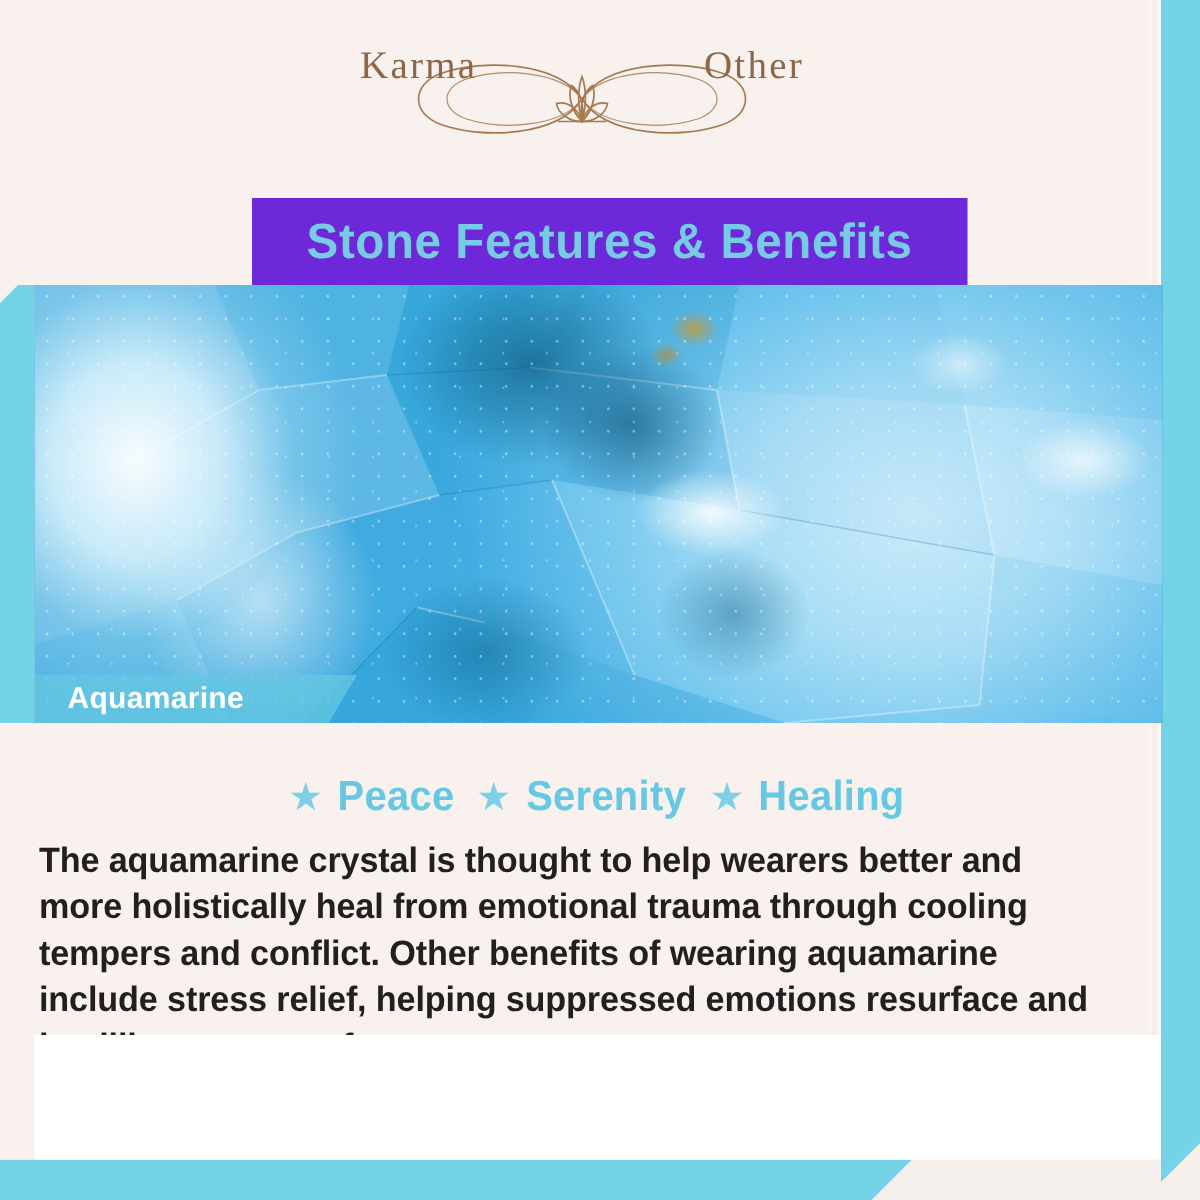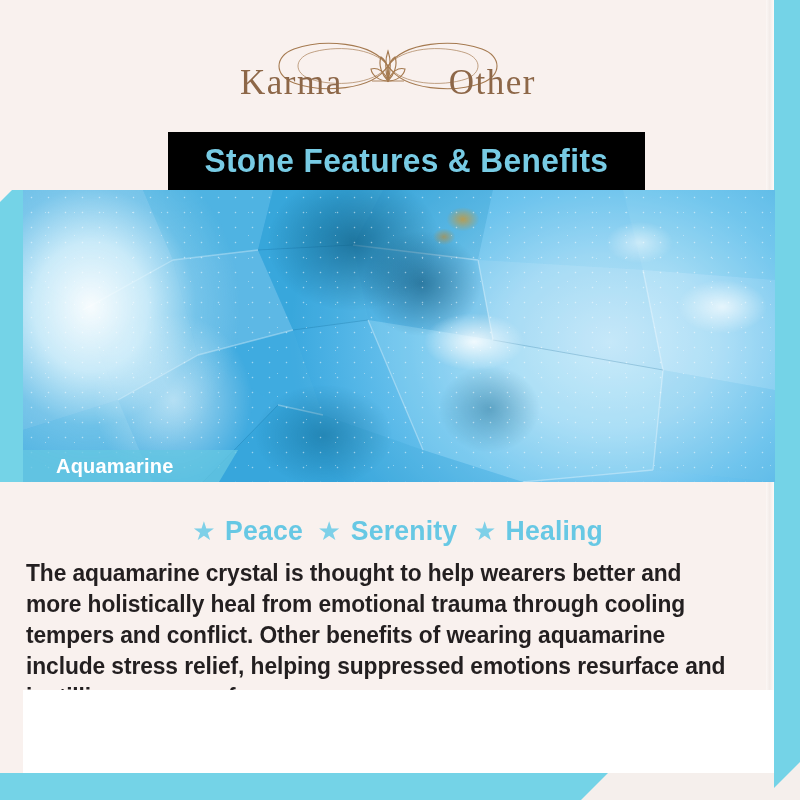--- a/index.html
+++ b/index.html
@@ -57,36 +57,36 @@
 
   
   .header {
     position:absolute; left:0; top:0; width:774px; height:132px;
     display:flex; align-items:center; justify-content:center;
   }
   .logo { position:relative; width:330px; height:74px; }
   .logo svg { position:absolute; left:0; top:0; }
   .logo-text {
     position:absolute; top:0; left:0; width:330px; height:74px;
-    display:flex; align-items:flex-end; justify-content:space-between;
+    display:flex; align-items:flex-start; justify-content:space-between;
     font-family:"Liberation Serif", serif;
     color:#8d6748;
-    font-size:35px;
+    font-size:26px;
     letter-spacing:1.5px;
   }
   .logo-word { display:block; }
   .logo-word.left  { padding-left:18px; }
   .logo-word.right { padding-right:16px; }
 
   
   .title-plate {
     position:absolute;
     left:168px; top:132px;
     width:477px; height:58px;
-    background:#000000;
+    background:#6d28d9;
     display:flex; align-items:center; justify-content:center;
   }
   .title-text {
     font-family:"Liberation Sans Narrow","Liberation Sans", sans-serif;
     font-weight:bold;
     font-size:33px;
     letter-spacing:.4px;
     color:#77cbe4;
     transform:scaleX(0.96);
     white-space:nowrap;
@@ -142,21 +142,21 @@
   
   .name-tag {
     position:absolute;
     left:23px; top:450px;
     width:215px; height:32px;
     background:rgba(101,198,226,.78);
     clip-path:polygon(0 0, 100% 0, calc(100% - 19px) 100%, 0 100%);
     display:flex; align-items:center;
   }
   .name-tag-label {
-    padding-left:33px;
+    padding-left:22px;
     color:#ffffff;
     font-weight:bold;
     font-size:20px;
     letter-spacing:.2px;
   }
 
   
   .benefits {
     position:absolute;
     left:23px; top:512px;

